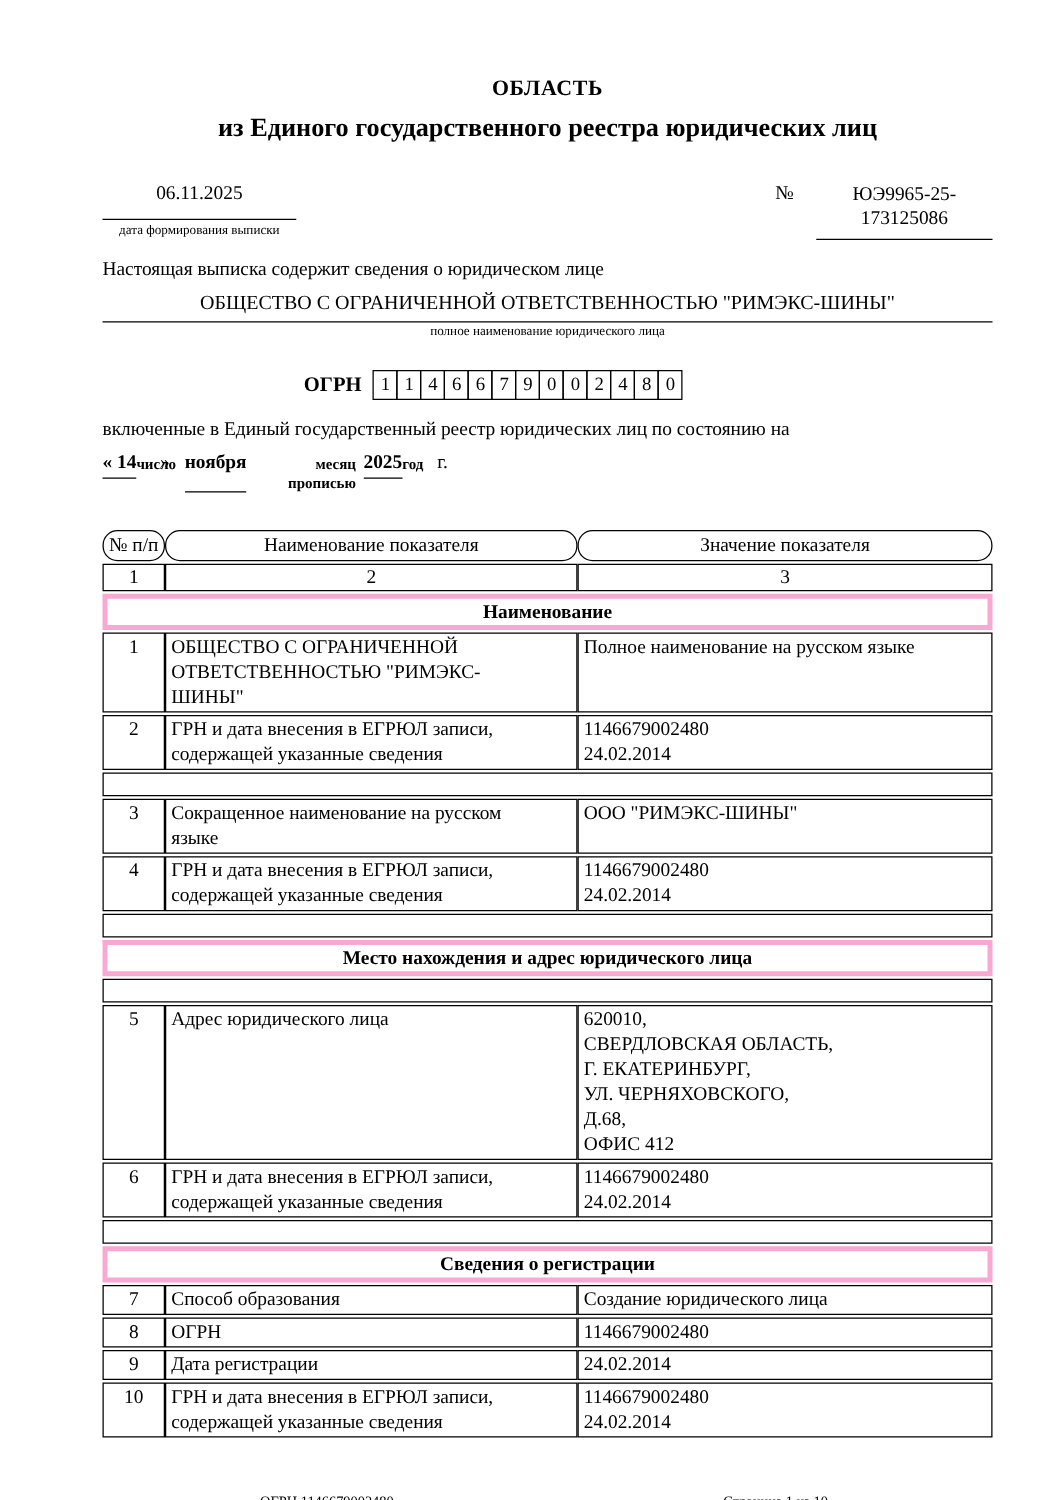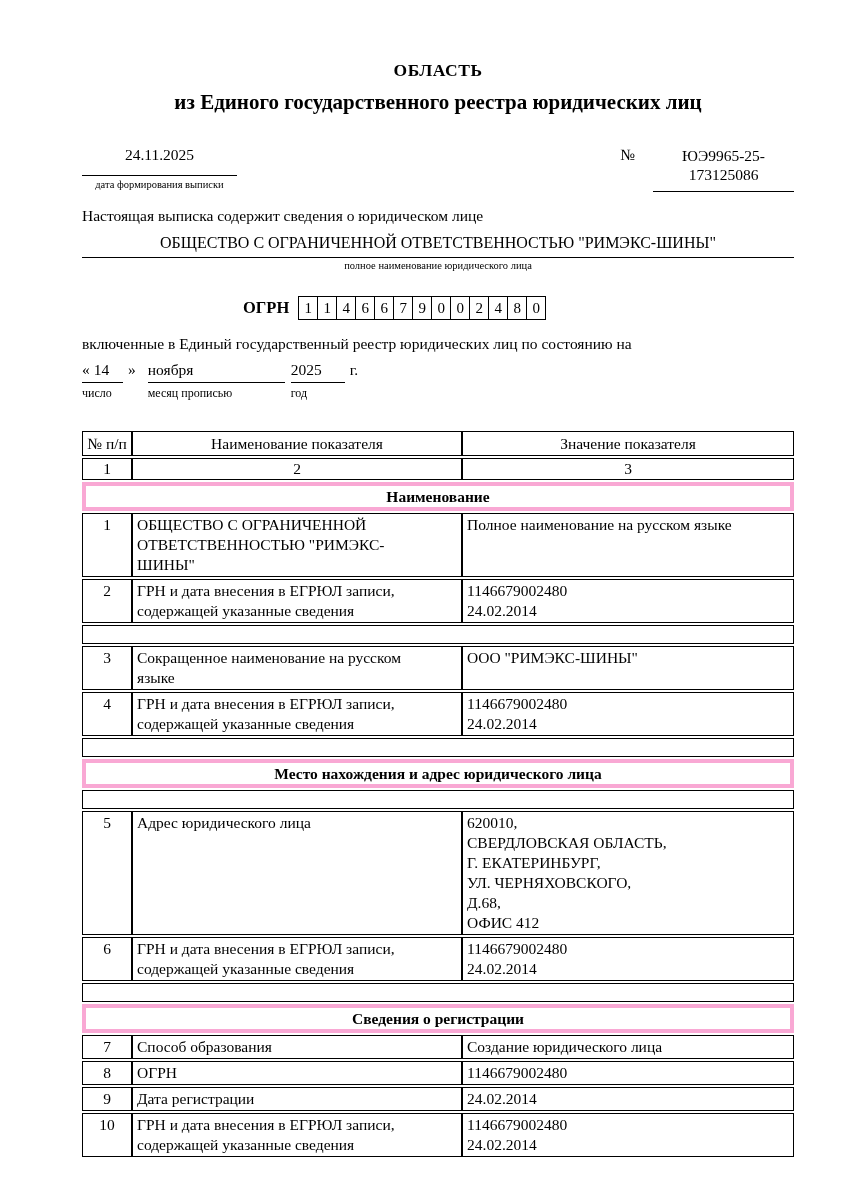--- a/index.html
+++ b/index.html
@@ -34,34 +34,34 @@
   .ogrn-row { display: flex; align-items: center; margin-top: 25px; margin-left: 161px; }
   .ogrn-label { font-weight: bold; font-size: 16.5px; margin-right: 9px; }
   .ogrn-boxes { display: flex; }
   .ogrn-box { width: 20px; height: 24px; border: 1px solid #000; margin-left: -1px;
               display: flex; align-items: center; justify-content: center; font-size: 15px; }
   .ogrn-box:first-child { margin-left: 0; }
 
   .included { margin-top: 15px; }
 
   .fill-row { display: flex; align-items: flex-start; margin-top: 8px; }
-  .fill-group { display: inline-flex; flex-direction: column; text-align: left; }
+  .fill-group { display: inline-flex; flex-direction: row; text-align: right; font-weight: bold; }
   .fill-line { border-bottom: 1px solid #000; padding-bottom: 3px; }
   .fill-caption { font-size: 12px; margin-top: 3px; }
   .g-day { width: 41px; }
   .g-month { width: 137px; margin-left: 12px; }
   .g-year { width: 54px; margin-left: 6px; }
   .fill-after { margin-left: 5px; }
 
   .table-wrap { margin-top: 30px; }
   .t-row { display: grid; grid-template-columns: 50px 330px 332px; margin-bottom: 2px; }
   .t-row .c { border: 1px solid #000; padding: 1px 4px; line-height: 20px; }
   .c-num { text-align: center; }
   .c-name, .c-val { white-space: pre-line; }
-  .t-head .c { text-align: center; line-height: 21px; }
+  .t-head .c { text-align: center; line-height: 21px; border-radius: 12px; }
   .t-colnums .c { text-align: center; line-height: 18px; }
   .t-section { display: block; border: 4px solid #f9a8d4; text-align: center; font-weight: bold;
                line-height: 19px; padding: 1px 0; margin-bottom: 2px; }
   .t-spacer { display: block; border: 1px solid #000; height: 19px; margin-bottom: 2px; }
 
   .footer { display: flex; align-items: flex-end; margin-left: 82px; width: 718px;
             margin-top: 46px; font-size: 11.5px; line-height: 13px; }
   .footer-left { flex: 1; text-align: left; }
   .footer-center { flex: 1; text-align: center; }
   .footer-right { flex: 1; text-align: center; }
@@ -69,21 +69,21 @@
 </head>
 <body>
 
 <div class="content">
 
   <div class="doc-title">ОБЛАСТЬ</div>
   <div class="doc-subtitle">из Единого государственного реестра юридических лиц</div>
 
   <div class="meta-row">
     <div class="date-block">
-      <div class="date-value">24.11.2025</div>
+      <div class="date-value">06.11.2025</div>
       <div class="small-caption">дата формирования выписки</div>
     </div>
     <div class="number-group">
       <div class="number-sign">№</div>
       <div class="number-block">
         <div class="number-values">
           <div>ЮЭ9965-25-</div>
           <div>173125086</div>
         </div>
       </div>

